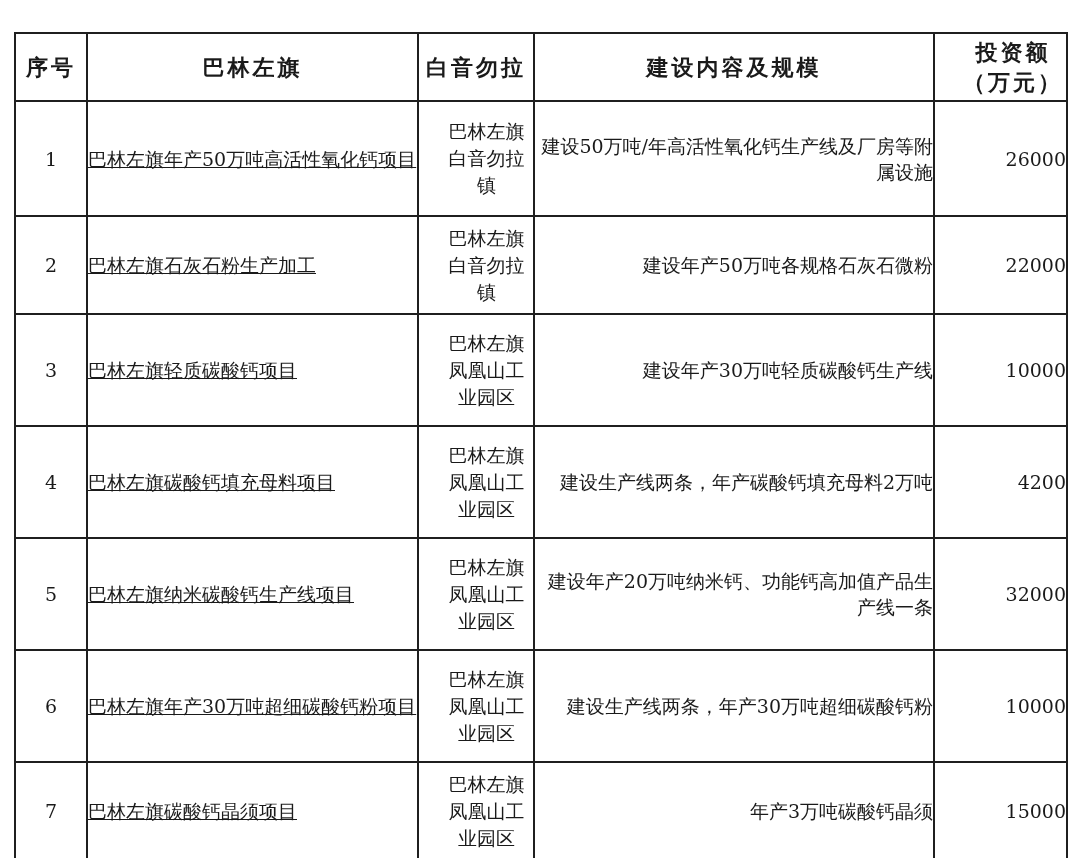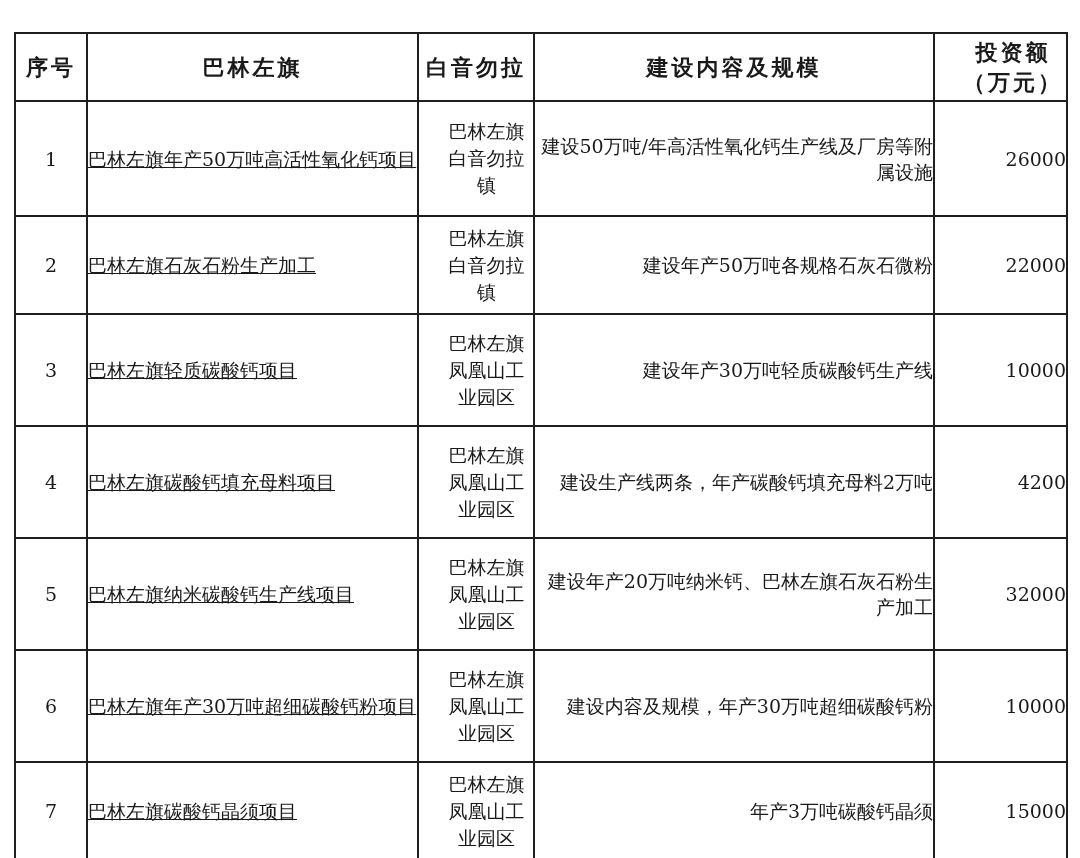--- a/index.html
+++ b/index.html
@@ -147,32 +147,32 @@
       <td class="c-amount">4200</td>
     </tr>
     <tr style="height:112px">
       <td class="c-no">5</td>
       <td class="c-name">巴林左旗纳米碳酸钙生产线项目</td>
       <td class="c-loc">
         <span>巴林左旗</span>
         <span>凤凰山工</span>
         <span>业园区</span>
       </td>
-      <td class="c-content">建设年产20万吨纳米钙、巴林左旗石灰石粉生产加工</td>
+      <td class="c-content">建设年产20万吨纳米钙、功能钙高加值产品生产线一条</td>
       <td class="c-amount">32000</td>
     </tr>
     <tr style="height:112px">
       <td class="c-no">6</td>
       <td class="c-name">巴林左旗年产30万吨超细碳酸钙粉项目</td>
       <td class="c-loc">
         <span>巴林左旗</span>
         <span>凤凰山工</span>
         <span>业园区</span>
       </td>
-      <td class="c-content">建设内容及规模，年产30万吨超细碳酸钙粉</td>
+      <td class="c-content">建设生产线两条，年产30万吨超细碳酸钙粉</td>
       <td class="c-amount">10000</td>
     </tr>
     <tr style="height:98px">
       <td class="c-no">7</td>
       <td class="c-name">巴林左旗碳酸钙晶须项目</td>
       <td class="c-loc">
         <span>巴林左旗</span>
         <span>凤凰山工</span>
         <span>业园区</span>
       </td>

